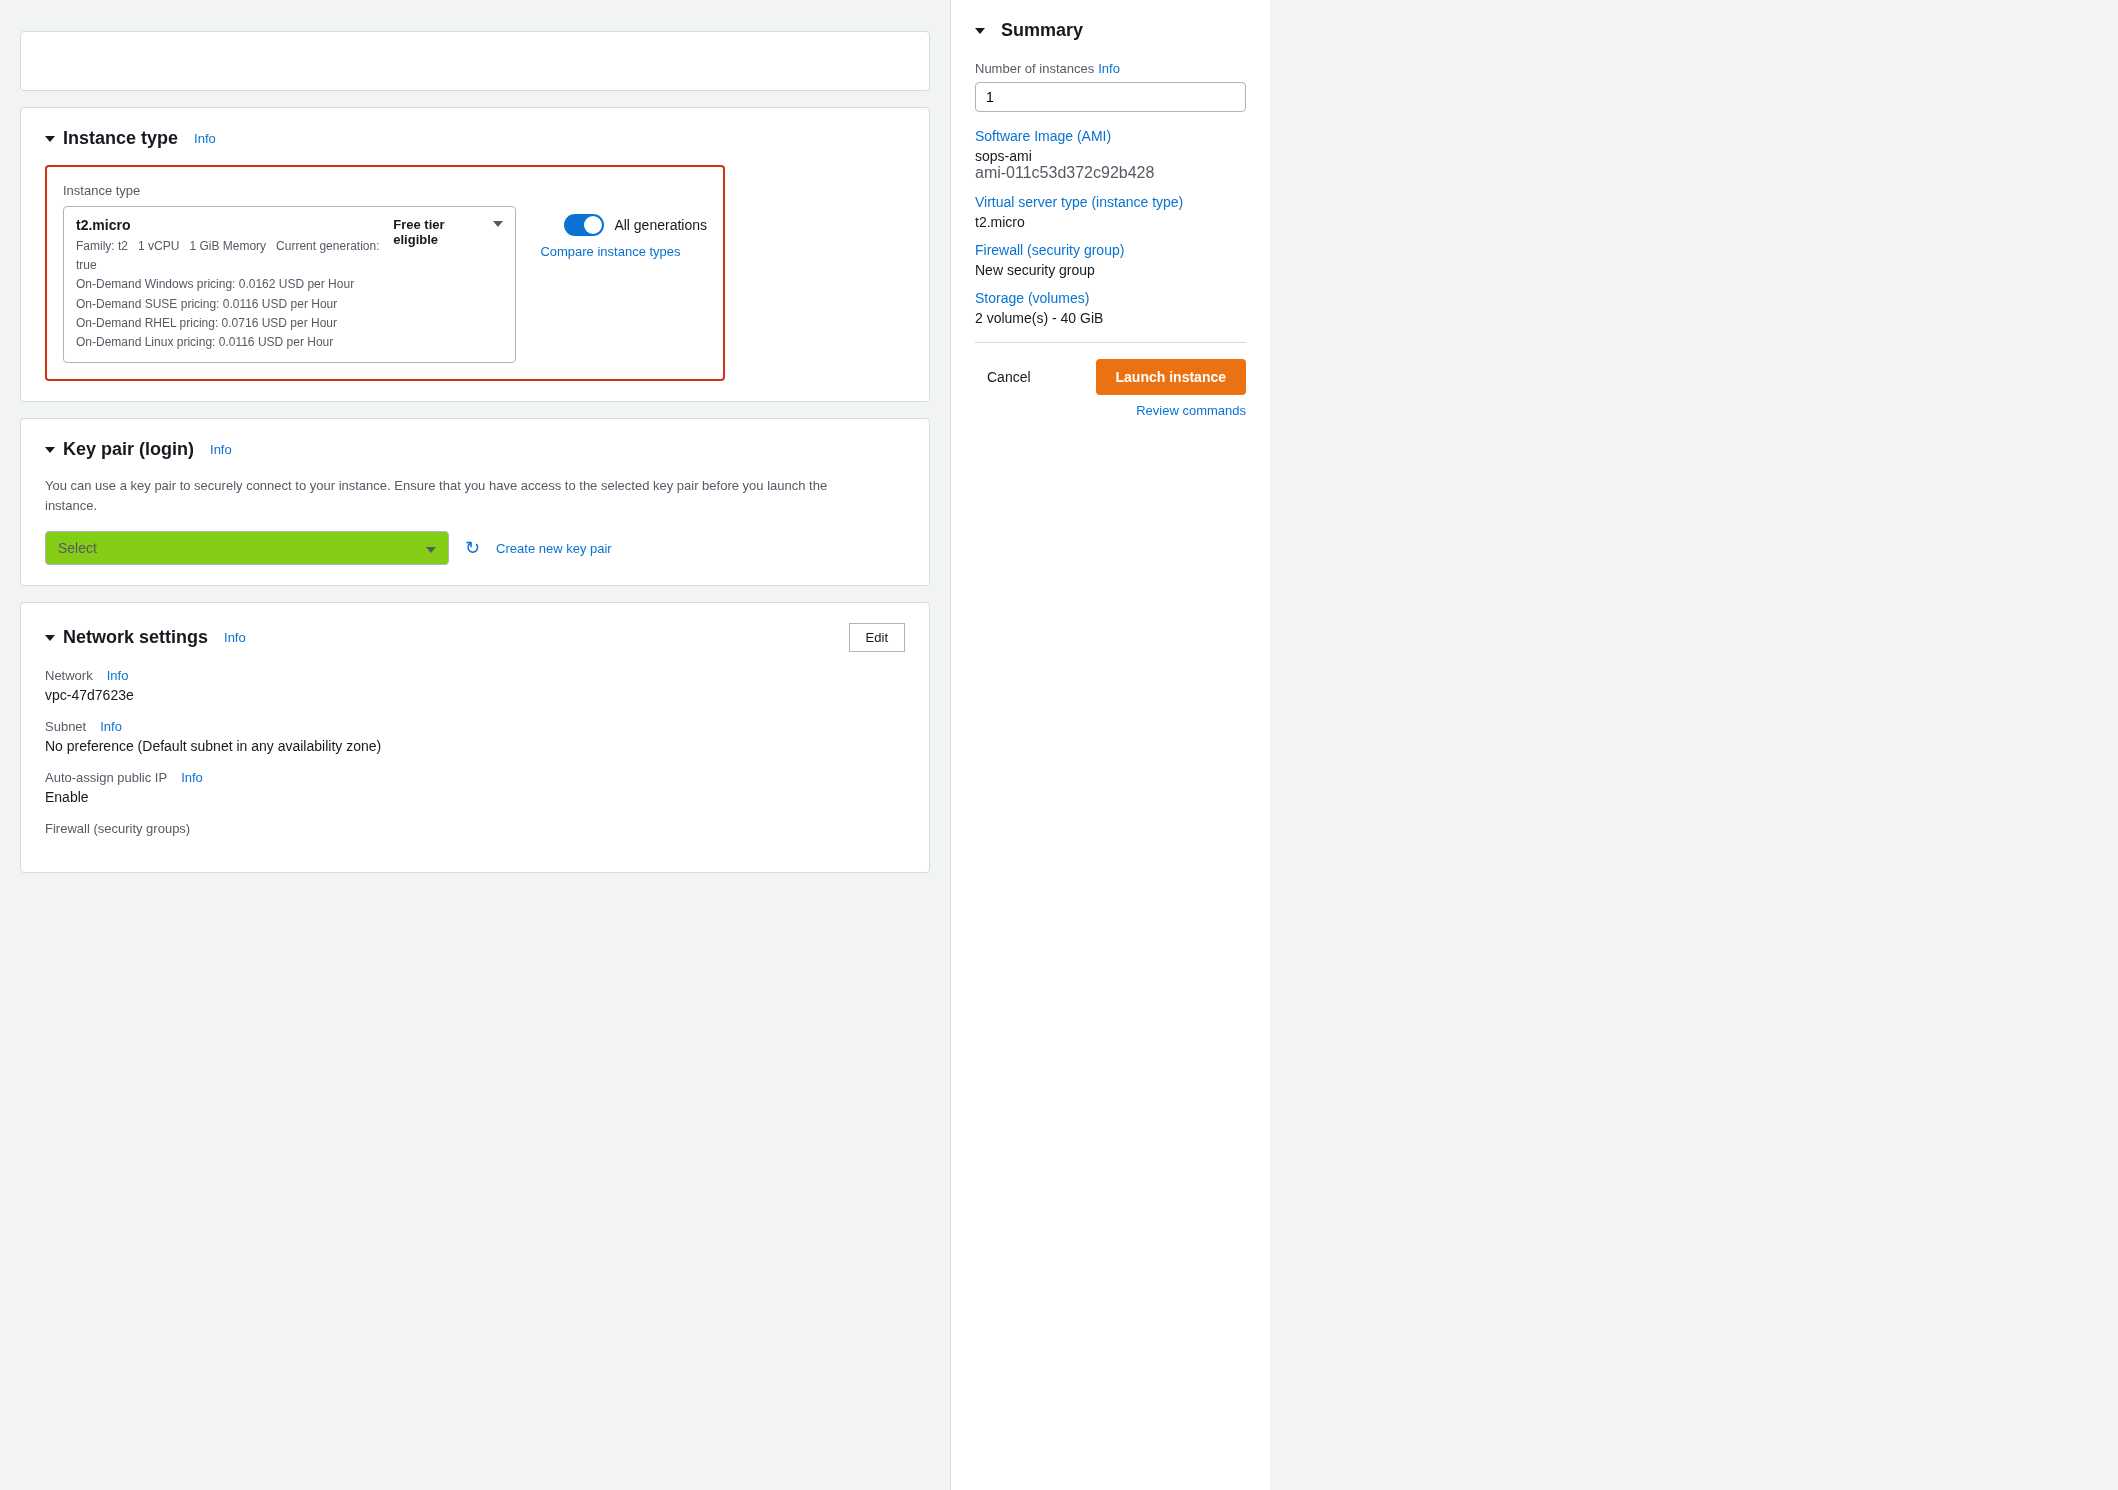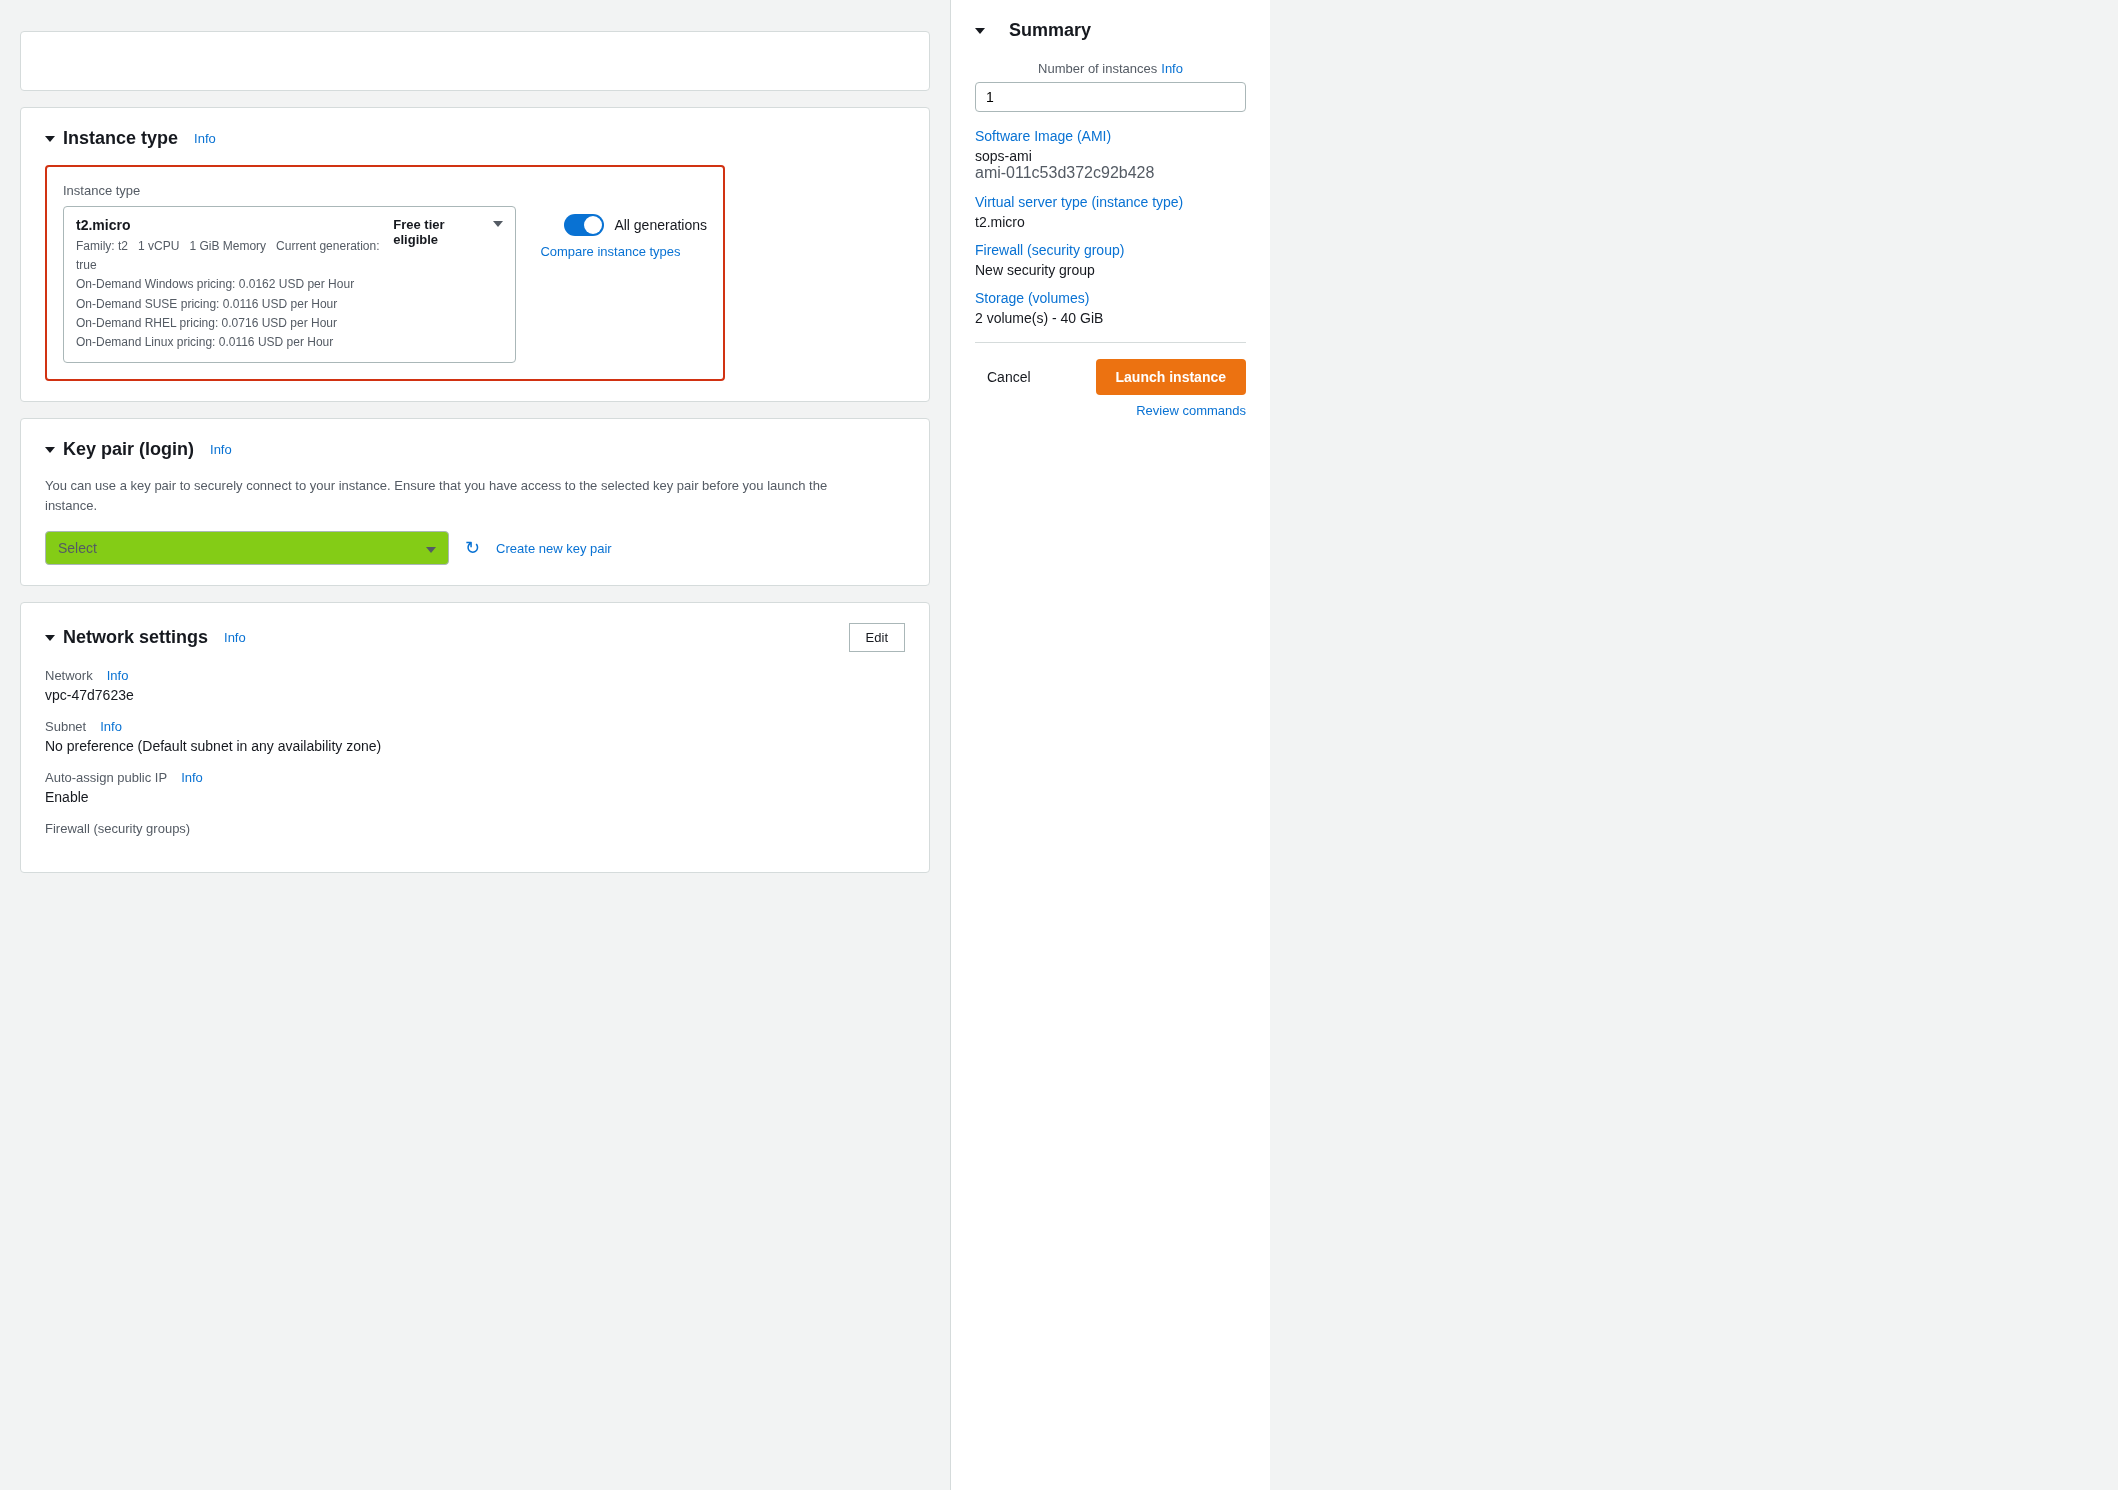--- a/index.html
+++ b/index.html
@@ -231,30 +231,29 @@
       top: 0;
       height: 100vh;
       overflow-y: auto;
     }
     .summary-title {
       font-size: 18px;
       font-weight: 700;
       margin-bottom: 20px;
       display: flex;
       align-items: center;
-      gap: 16px;
+      gap: 8px;
     }
     .num-instances-label {
       font-size: 13px;
       color: #545b64;
       display: flex;
       align-items: center;
       gap: 4px;
       margin-bottom: 6px;
-      justify-content: center;
     }
     .num-instances-input {
       border: 1px solid #aab7b8;
       border-radius: 4px;
       padding: 6px 10px;
       width: 100%;
       font-size: 14px;
       margin-bottom: 16px;
     }
     .summary-section-title {

